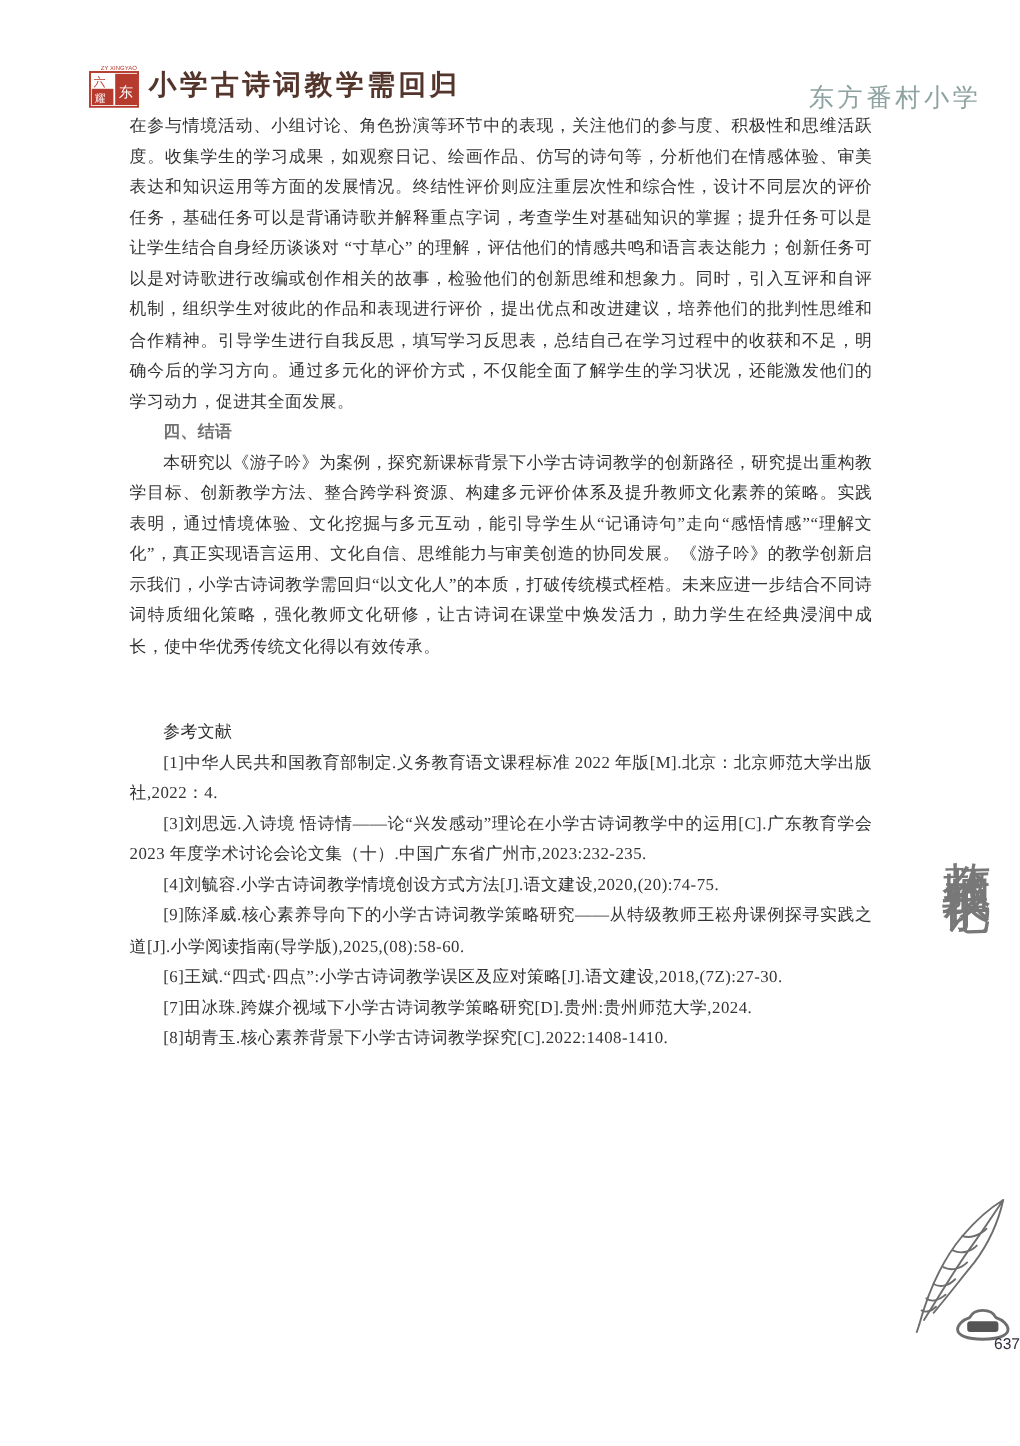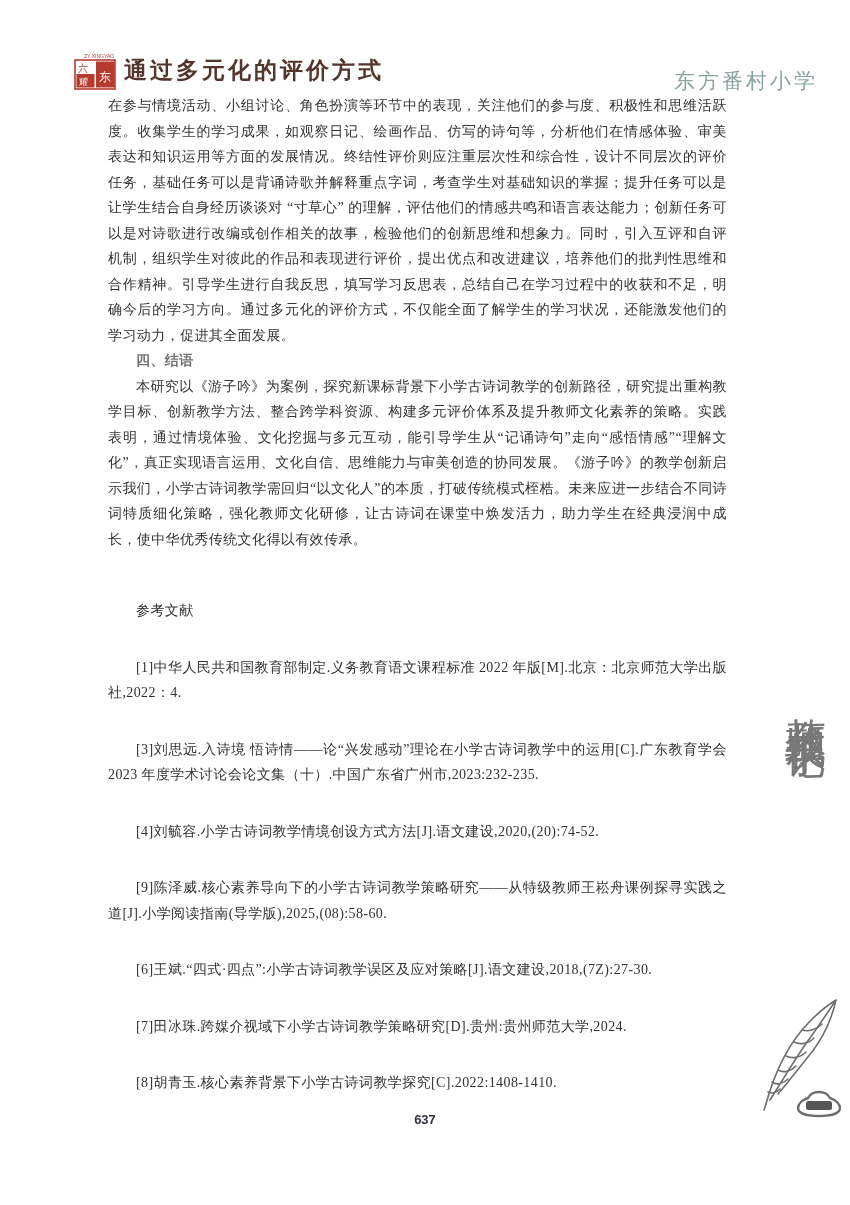--- a/index.html
+++ b/index.html
@@ -58,21 +58,21 @@
     font-weight: bold;
     color: #737373;
     text-indent: 2em;
   }
   .references-heading {
     font-weight: normal;
     color: #2e2e2e;
     text-indent: 2em;
     margin-top: 46px;
   }
-  .reference-item { text-indent: 2em; text-align: justify; margin-top: 31px; }
+  .reference-item { text-indent: 2em; text-align: justify; }
 
   
   .calligraphy {
     position: absolute;
     top: 686px;
     right: 24px;
     height: 280px;
     writing-mode: vertical-rl;
     text-orientation: upright;
     font-size: 41px;
@@ -91,57 +91,56 @@
     width: 92px;
     height: 130px;
   }
 
   
   .page-number {
     position: absolute;
     bottom: 78px;
     left: 0;
     width: 100%;
-    text-align: center;
+    text-align: right;
     font-size: 13px;
     color: #30303f;
     font-family: "Liberation Sans", sans-serif;
-    font-weight: bold;
   }
 </style>
 </head>
 <body>
 
 <div class="page">
 
   <div class="header">
     <div class="brand-group">
       <svg class="seal" viewBox="0 0 42 40" aria-hidden="true">
         <text x="10" y="7" font-size="5" fill="#b63a2e" font-family="Liberation Sans, sans-serif">ZY XINGYAO</text>
         <rect x="1" y="9" width="40" height="29" fill="none" stroke="#b63a2e" stroke-width="1.6"></rect>
         <rect x="2.5" y="23" width="18" height="13.5" fill="#b63a2e"></rect>
         <rect x="22" y="10.5" width="18.5" height="26" fill="#b63a2e"></rect>
         <text x="4" y="21" font-size="10" fill="#b63a2e" font-family="Liberation Serif, serif">六</text>
         <text x="5" y="34" font-size="9" fill="#ffffff" font-family="Liberation Serif, serif">耀</text>
         <text x="25" y="30" font-size="12" fill="#ffffff" font-family="Liberation Serif, serif">东</text>
       </svg>
-      <span class="brand-title">通过多元化的评价方式</span>
+      <span class="brand-title">小学古诗词教学需回归</span>
     </div>
     <span class="school-name">东方番村小学</span>
   </div>
 
   <div class="main">
     <p class="para">在参与情境活动、小组讨论、角色扮演等环节中的表现，关注他们的参与度、积极性和思维活跃度。收集学生的学习成果，如观察日记、绘画作品、仿写的诗句等，分析他们在情感体验、审美表达和知识运用等方面的发展情况。终结性评价则应注重层次性和综合性，设计不同层次的评价任务，基础任务可以是背诵诗歌并解释重点字词，考查学生对基础知识的掌握；提升任务可以是让学生结合自身经历谈谈对 “寸草心” 的理解，评估他们的情感共鸣和语言表达能力；创新任务可以是对诗歌进行改编或创作相关的故事，检验他们的创新思维和想象力。同时，引入互评和自评机制，组织学生对彼此的作品和表现进行评价，提出优点和改进建议，培养他们的批判性思维和合作精神。引导学生进行自我反思，填写学习反思表，总结自己在学习过程中的收获和不足，明确今后的学习方向。通过多元化的评价方式，不仅能全面了解学生的学习状况，还能激发他们的学习动力，促进其全面发展。</p>
     <p class="section-heading">四、结语</p>
     <p class="para indent">本研究以《游子吟》为案例，探究新课标背景下小学古诗词教学的创新路径，研究提出重构教学目标、创新教学方法、整合跨学科资源、构建多元评价体系及提升教师文化素养的策略。实践表明，通过情境体验、文化挖掘与多元互动，能引导学生从“记诵诗句”走向“感悟情感”“理解文化”，真正实现语言运用、文化自信、思维能力与审美创造的协同发展。《游子吟》的教学创新启示我们，小学古诗词教学需回归“以文化人”的本质，打破传统模式桎梏。未来应进一步结合不同诗词特质细化策略，强化教师文化研修，让古诗词在课堂中焕发活力，助力学生在经典浸润中成长，使中华优秀传统文化得以有效传承。</p>
     <p class="references-heading">参考文献</p>
     <div>
         <p class="reference-item">[1]中华人民共和国教育部制定.义务教育语文课程标准 2022 年版[M].北京：北京师范大学出版社,2022：4.</p>
         <p class="reference-item">[3]刘思远.入诗境 悟诗情——论“兴发感动”理论在小学古诗词教学中的运用[C].广东教育学会 2023 年度学术讨论会论文集（十）.中国广东省广州市,2023:232-235.</p>
-        <p class="reference-item">[4]刘毓容.小学古诗词教学情境创设方式方法[J].语文建设,2020,(20):74-52.</p>
+        <p class="reference-item">[4]刘毓容.小学古诗词教学情境创设方式方法[J].语文建设,2020,(20):74-75.</p>
         <p class="reference-item">[9]陈泽威.核心素养导向下的小学古诗词教学策略研究——从特级教师王崧舟课例探寻实践之道[J].小学阅读指南(导学版),2025,(08):58-60.</p>
         <p class="reference-item">[6]王斌.“四式·四点”:小学古诗词教学误区及应对策略[J].语文建设,2018,(7Z):27-30.</p>
         <p class="reference-item">[7]田冰珠.跨媒介视域下小学古诗词教学策略研究[D].贵州:贵州师范大学,2024.</p>
         <p class="reference-item">[8]胡青玉.核心素养背景下小学古诗词教学探究[C].2022:1408-1410.</p>
       </div>
   </div>
 
   <div class="calligraphy">教师成长手记</div>
 
   <div class="quill-wrap">

